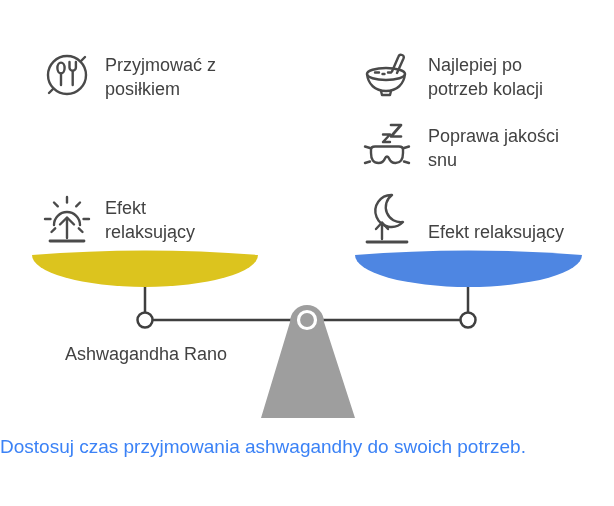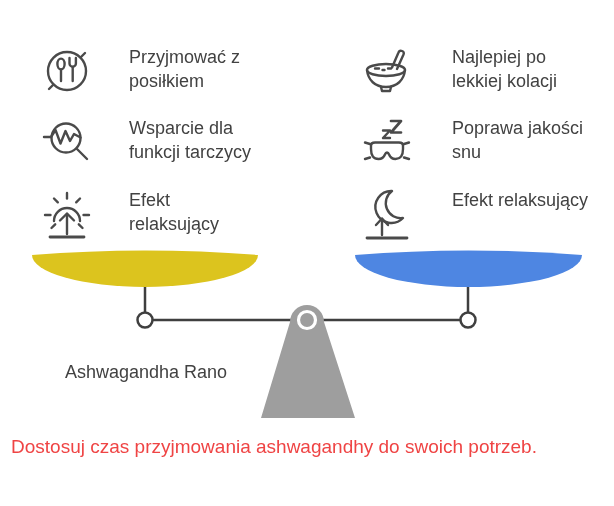--- a/index.html
+++ b/index.html
@@ -1,36 +1,36 @@
 <!DOCTYPE html>
 <html><head>
 <meta charset="utf-8">
 <style>
   html,body{margin:0;padding:0;background:#ffffff;}
   #canvas{
     position:relative;width:614px;height:506px;background:#ffffff;overflow:hidden;
     font-family:"Liberation Sans","DejaVu Sans",sans-serif;color:#424242;
   }
-  .item{position:absolute;display:flex;align-items:flex-start;height:56px;gap:24px;}
+  .item{position:absolute;display:flex;align-items:flex-end;height:56px;}
   .item.left{left:42px;}
   .item.right{left:362px;}
   .icon-box{width:50px;height:52px;flex:0 0 auto;display:flex;align-items:center;justify-content:center;}
   .item.left .item-label{margin-left:13px;width:150px;}
   .item.right .item-label{margin-left:16px;width:162px;}
   .item-label{
     font-size:18px;line-height:24px;white-space:pre-line;color:#424242;
   }
   #scale-svg{position:absolute;left:0;top:248px;}
   .pan-label{
     position:absolute;text-align:center;font-size:18px;line-height:24px;
     white-space:pre-line;color:#424242;
   }
   .caption{
-    position:absolute;left:0;top:435px;width:548px;text-align:center;
-    font-size:19px;line-height:24px;color:#ef4444;
+    position:absolute;left:0;top:435px;width:548px;
+    font-size:19px;line-height:24px;color:#3b82f6;
   }
   svg.ic{stroke:#4A4A4A;fill:none;stroke-width:2.4;stroke-linecap:round;stroke-linejoin:round;}
 </style>
 </head>
 <body>
 
 <div id="canvas">
 
   <div class="item left" style="top:45px">
     <span class="icon-box">
@@ -41,31 +41,20 @@
         <path d="M27.5 13 v5.5 a3.2 3.2 0 0 0 6.4 0 V13"></path>
         <line x1="30.7" y1="22" x2="30.7" y2="36"></line>
         <line x1="38.5" y1="12.5" x2="43" y2="8"></line>
         <line x1="11.5" y1="39.5" x2="7" y2="44"></line>
       </svg>
     </span>
     <div class="item-label">Przyjmować z
 posiłkiem</div>
   </div>
 
-  <div class="item left" style="top:116px">
-    <span class="icon-box">
-      <svg class="ic" width="50" height="52" viewBox="0 0 50 52" stroke="#4A4A4A">
-        <circle cx="24" cy="22" r="14.5"></circle>
-        <line x1="34.5" y1="32.5" x2="45" y2="43"></line>
-        <polyline points="2,21 9,21 13.5,14 18.5,27.5 23.5,15 28,25 32,18 38.5,21.5"></polyline>
-      </svg>
-    </span>
-    <div class="item-label">Wsparcie dla
-funkcji tarczycy</div>
-  </div>
 
   <div class="item left" style="top:188px">
     <span class="icon-box">
       <svg class="ic" width="50" height="52" viewBox="0 0 50 52" stroke="#4A4A4A">
         <path d="M12 33 A13 13 0 1 1 38 33"></path>
         <line x1="25" y1="46" x2="25" y2="26"></line>
         <polyline points="18,32.5 25,25.5 32,32.5"></polyline>
         <line x1="25" y1="5" x2="25" y2="10.5"></line>
         <line x1="12" y1="10.5" x2="15.8" y2="14.3"></line>
         <line x1="38" y1="10.5" x2="34.2" y2="14.3"></line>
@@ -84,21 +73,21 @@
     <span class="icon-box">
       <svg class="ic" width="50" height="52" viewBox="0 0 50 52" stroke="#4A4A4A">
         <path d="M30 22.5 L36.5 7.5 Q37.5 5 40 6 Q42.5 7 41.5 9.5 L35 24"></path>
         <ellipse cx="24" cy="25" rx="19" ry="6"></ellipse>
         <path d="M5 25 C6 35 13 42 24 42 C35 42 42 35 43 25"></path>
         <path d="M19 42 L20 46 H28 L29 42"></path>
         <path d="M13 23.5 h4 M20.5 25 h2 M26 23.5 h3"></path>
       </svg>
     </span>
     <div class="item-label">Najlepiej po
-lekkiej kolacji</div>
+potrzeb kolacji</div>
   </div>
 
   <div class="item right" style="top:188px">
     <span class="icon-box">
       <svg class="ic" width="50" height="52" viewBox="0 0 50 52" stroke="#4A4A4A">
         <path d="M30 3 A16 16 0 1 0 41 30 A15 15 0 0 1 30 3 Z"></path>
         <line x1="20" y1="47" x2="20" y2="31"></line>
         <polyline points="14,37 20,30.5 26,37"></polyline>
         <line x1="5" y1="50" x2="45" y2="50" stroke-width="2.8"></line>
       </svg>
@@ -124,17 +113,17 @@
     <path d="M355 7 Q468.5 -2 582 7 A113.5 32 0 0 1 355 7 Z" fill="#4E86E2"></path>
     <line x1="145" y1="39" x2="145" y2="64" stroke="#3F3F3F" stroke-width="2.5"></line>
     <line x1="468" y1="39" x2="468" y2="64" stroke="#3F3F3F" stroke-width="2.5"></line>
     <line x1="145" y1="72" x2="468" y2="72" stroke="#3F3F3F" stroke-width="2.5"></line>
     <path d="M261 170 L290 74 A17 17 0 0 1 324 74 L355 170 Z" fill="#9E9E9E"></path>
     <circle cx="307" cy="72" r="8.5" fill="none" stroke="#ffffff" stroke-width="3.2"></circle>
     <circle cx="145" cy="72" r="7.5" fill="#ffffff" stroke="#3F3F3F" stroke-width="2.5"></circle>
     <circle cx="468" cy="72" r="7.5" fill="#ffffff" stroke="#3F3F3F" stroke-width="2.5"></circle>
   </svg>
 
-  <div class="pan-label" style="left:36px;top:360px;width:220px">Ashwagandha Rano</div>
+  <div class="pan-label" style="left:36px;top:342px;width:220px">Ashwagandha Rano</div>
 
   <div class="caption">Dostosuj czas przyjmowania ashwagandhy do swoich potrzeb.</div>
 
 </div>
 
 </body></html>

